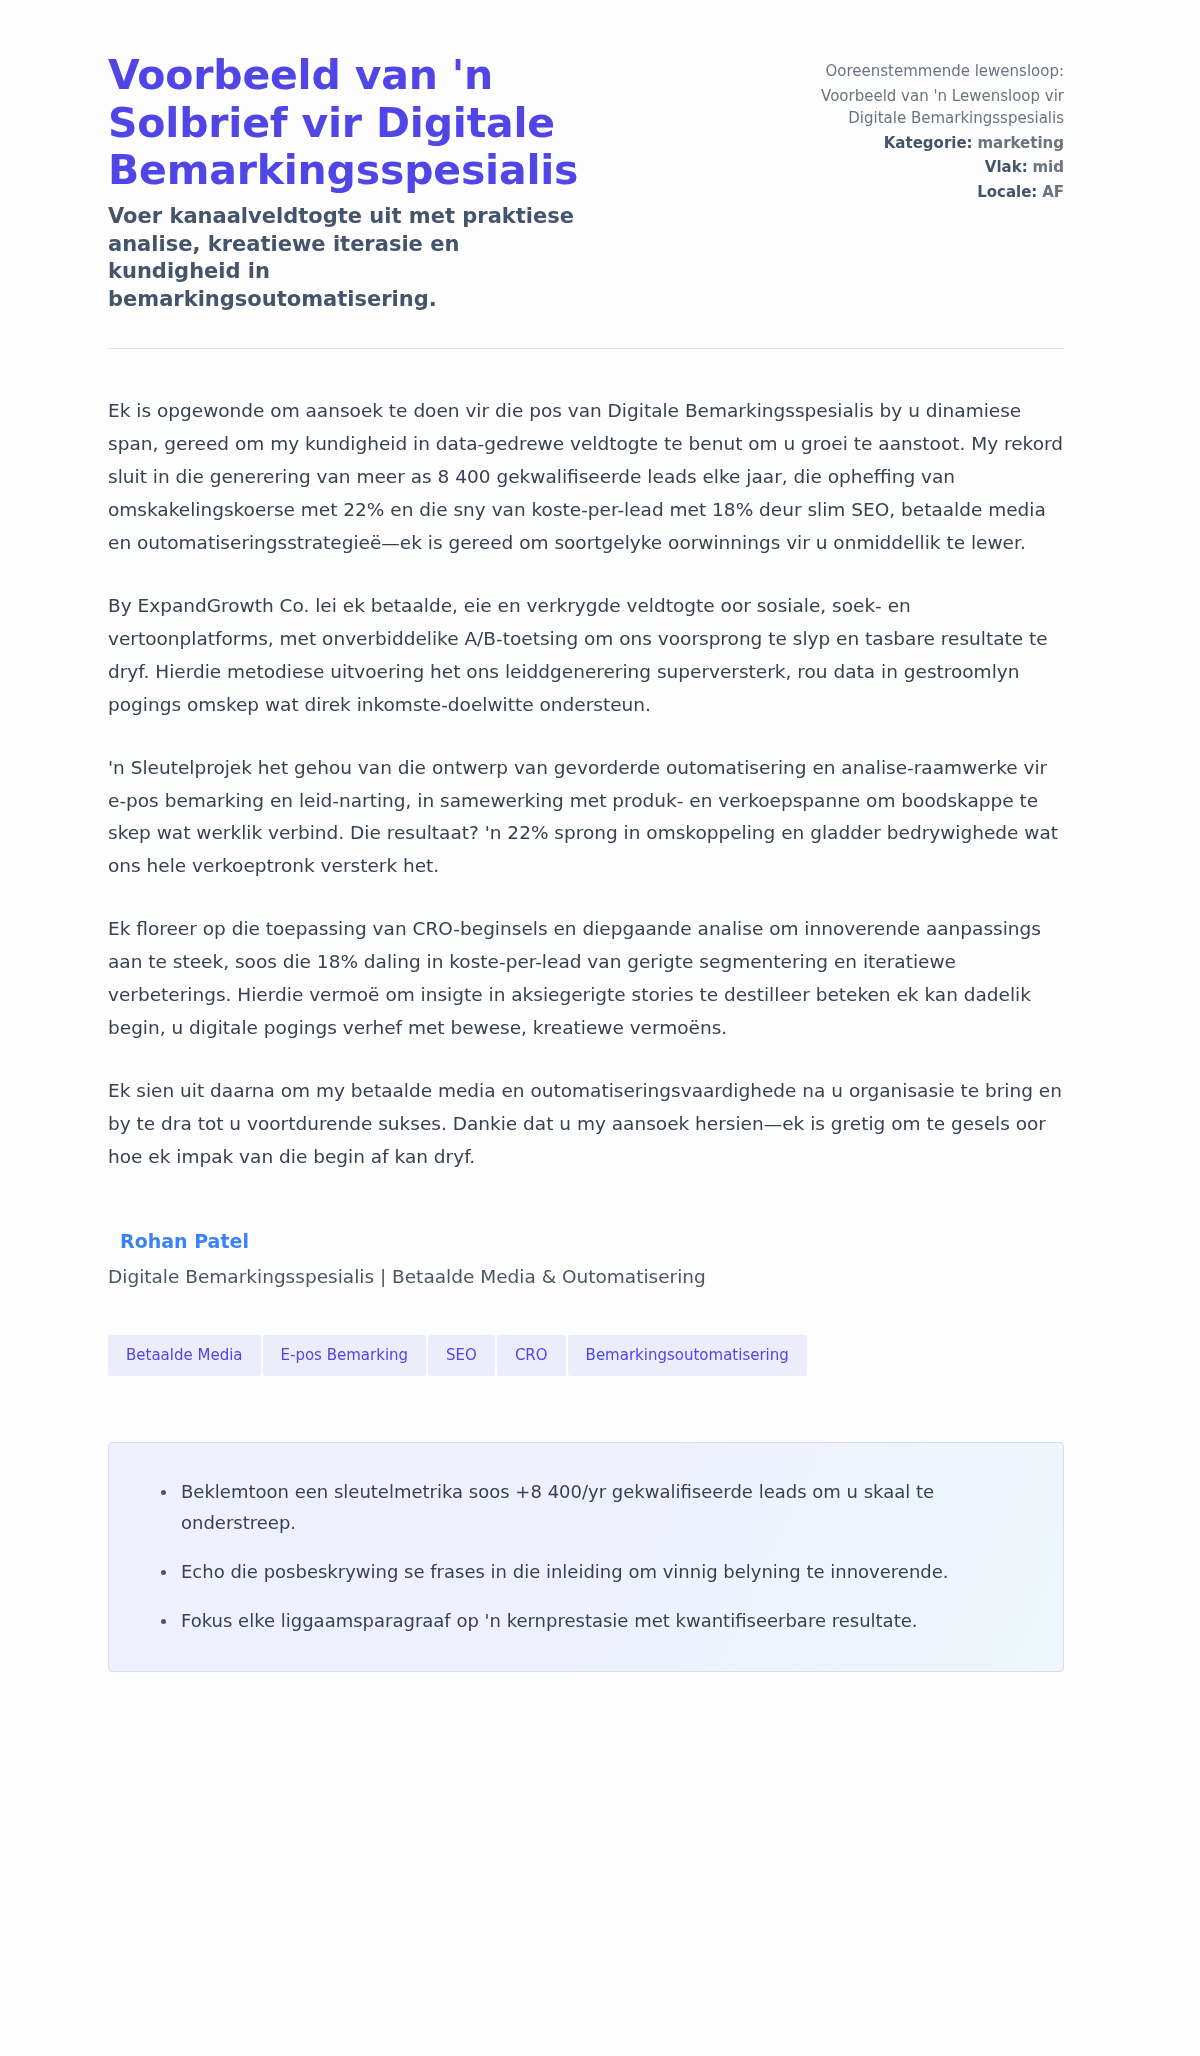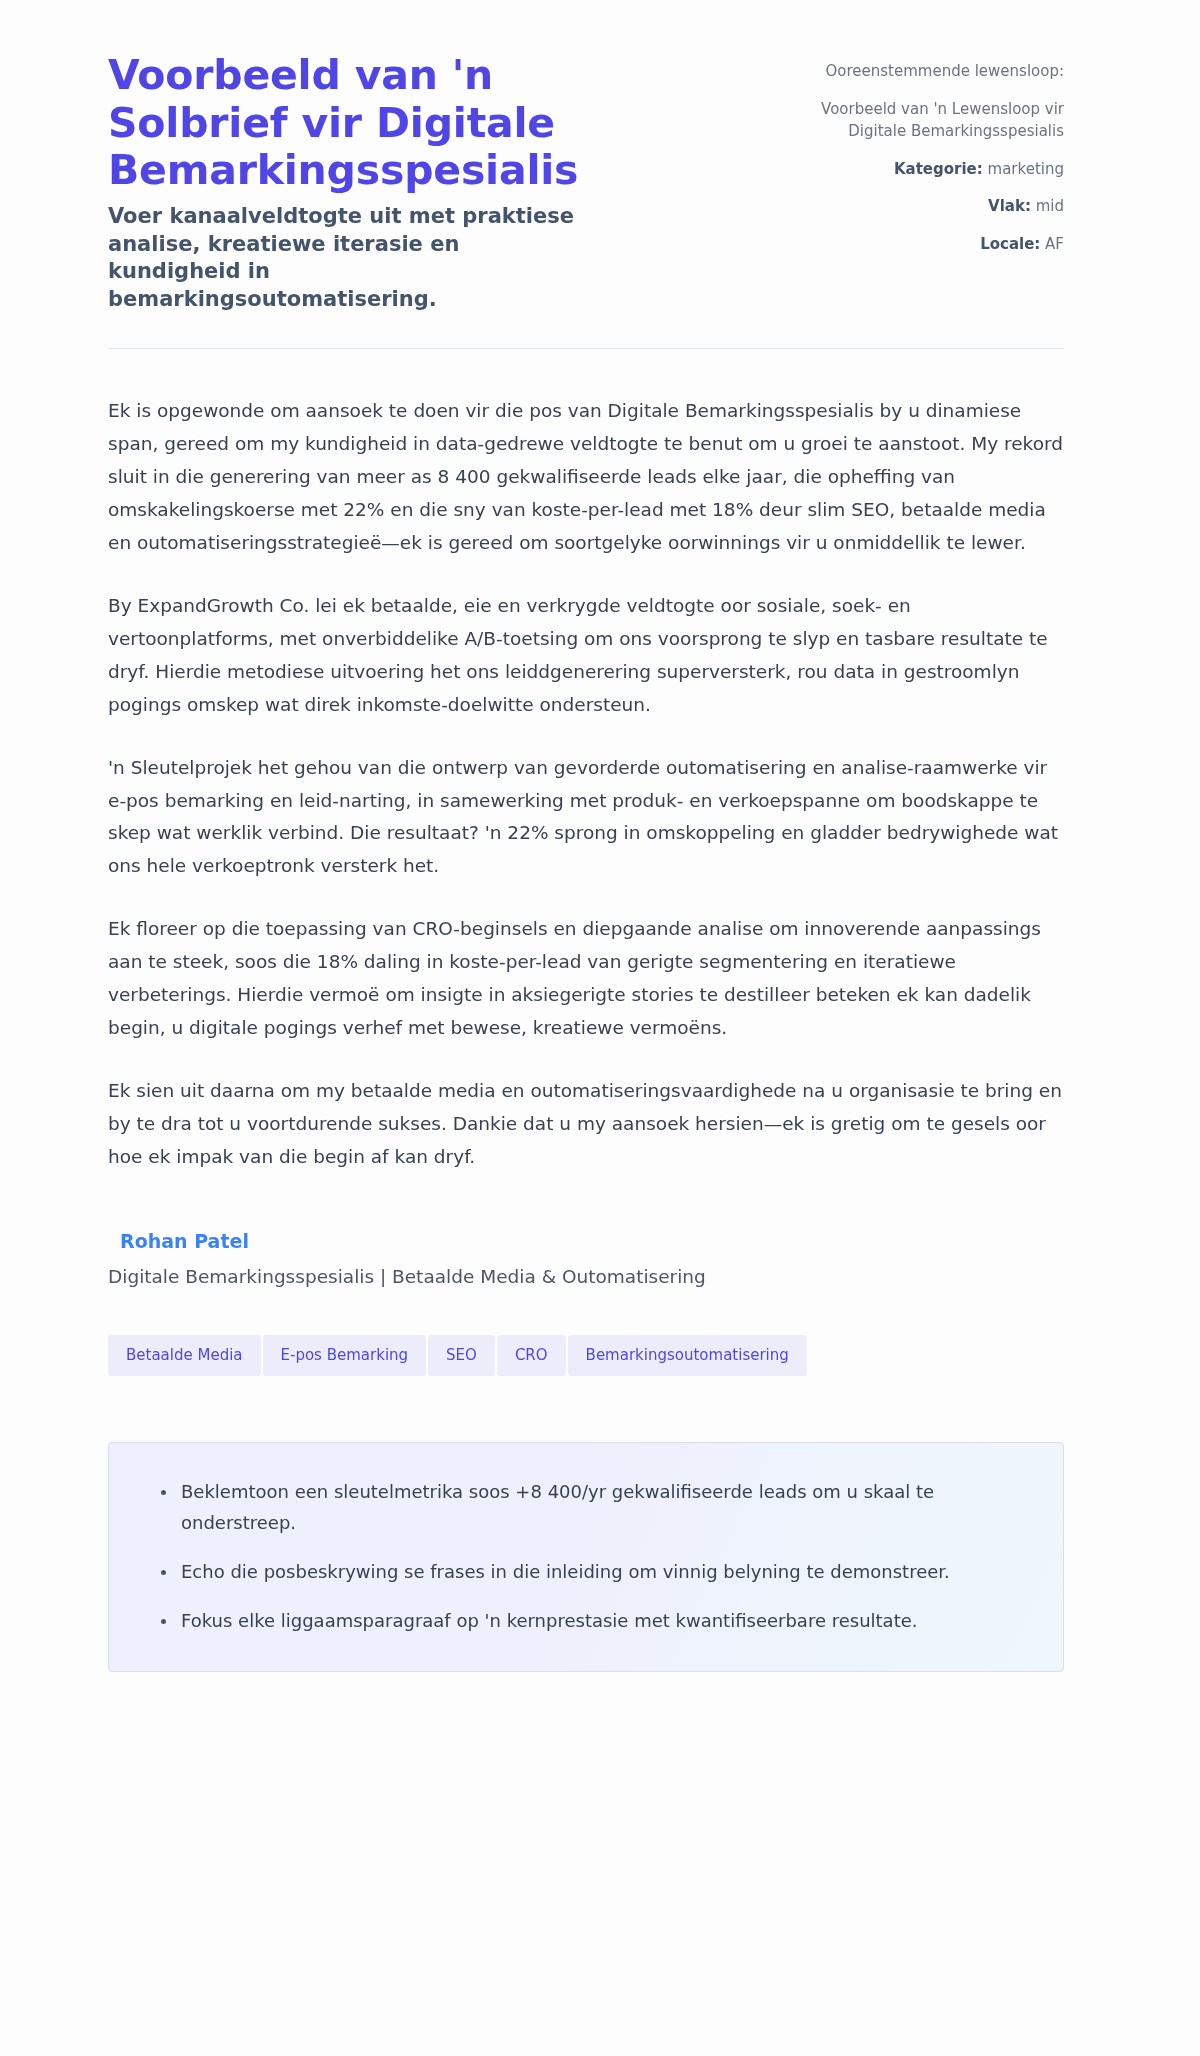--- a/index.html
+++ b/index.html
@@ -65,23 +65,23 @@
   .header-right{
     flex:0 0 auto;
     text-align:right;
     padding-top:8px;
     font-size:15px;
     line-height:1.5;
     color:var(--meta);
     max-width:300px;
   }
   .meta-line{ display:block; }
-  .meta-line + .meta-line{ margin-top:15px; }
+  .meta-line + .meta-line{ margin-top:2px; }
   .meta-label{ font-weight:700; color:var(--slate); }
-  .meta-value{ font-weight:400; color:var(--meta); }
+  .meta-value{ font-weight:700; color:var(--meta); }
   .meta-pair .meta-value{ color:var(--meta); }
   .meta-sub{ color:var(--meta); font-weight:400; }
 
   hr.divider{
     border:0;
     border-top:1px solid var(--rule);
     margin:0 0 46px 0;
   }
 
   
@@ -226,19 +226,19 @@
       <li class="tag">Betaalde Media</li>
       <li class="tag">E-pos Bemarking</li>
       <li class="tag">SEO</li>
       <li class="tag">CRO</li>
       <li class="tag">Bemarkingsoutomatisering</li>
     </ul>
 
     <section class="callout">
       <ul class="callout-list">
         <li>Beklemtoon een sleutelmetrika soos +8 400/yr gekwalifiseerde leads om u skaal te onderstreep.</li>
-        <li>Echo die posbeskrywing se frases in die inleiding om vinnig belyning te demonstreer.</li>
+        <li>Echo die posbeskrywing se frases in die inleiding om vinnig belyning te innoverende.</li>
         <li>Fokus elke liggaamsparagraaf op 'n kernprestasie met kwantifiseerbare resultate.</li>
       </ul>
     </section>
 
   </main>
 </div>
 
 </body></html>

